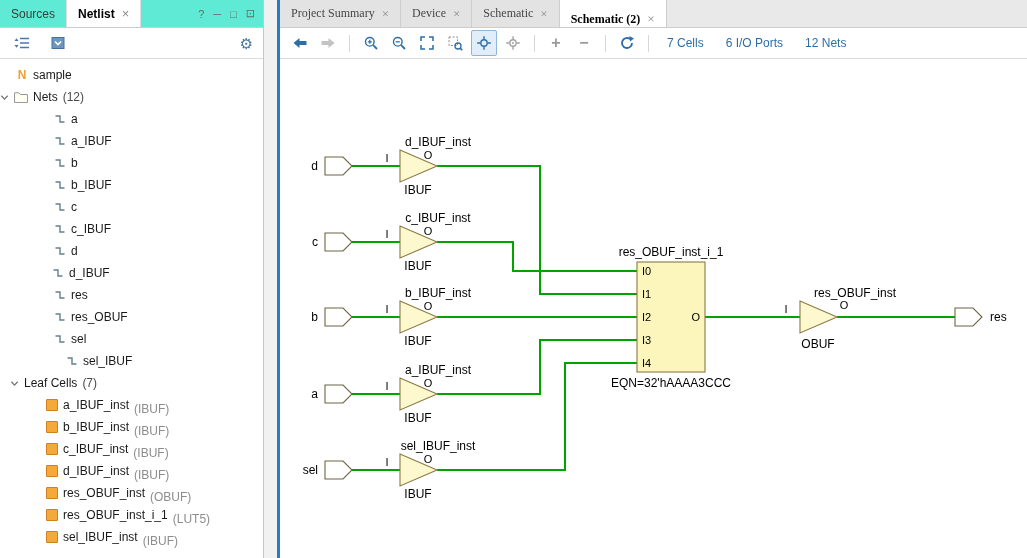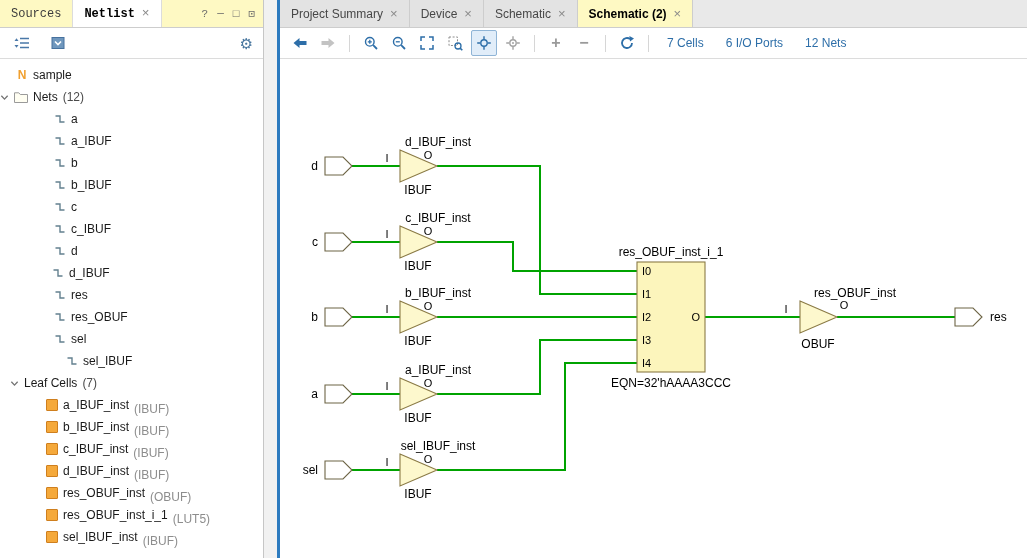--- a/index.html
+++ b/index.html
@@ -4,21 +4,21 @@
 <style>
   html,body{margin:0;padding:0;}
   body{
     width:1027px;height:558px;overflow:hidden;
     font-family:"Liberation Sans",sans-serif;font-size:12px;color:#1a1a1a;background:#fff;
   }
   .app{display:flex;width:1027px;height:558px;}
 
   
   .left-panel{flex:0 0 263px;width:263px;display:flex;flex-direction:column;background:#fff;border-right:1px solid #c6c6c6;}
-  .lp-tabbar{height:27px;flex:0 0 27px;display:flex;align-items:stretch;background:#fef9c3;border-bottom:1px solid #cdcdcd;font-family:Liberation Mono, monospace;}
+  .lp-tabbar{height:27px;flex:0 0 27px;display:flex;align-items:stretch;background:#5eead4;border-bottom:1px solid #cdcdcd;}
   .tab{display:flex;align-items:center;gap:7px;padding:0 11px;color:#3c3c3c;border-right:1px solid #dcdcdc;cursor:default;white-space:nowrap;}
   .tab.active{background:#fff;color:#000;font-weight:bold;}
   .close{color:#8a8a8a;font-size:13px;font-weight:normal;}
   .winicons{margin-left:auto;display:flex;align-items:center;gap:9px;padding:0 8px;color:#6a6a6a;font-size:11px;}
   .winicons span{cursor:default;}
   .lp-toolbar{height:30px;flex:0 0 30px;display:flex;align-items:center;gap:12px;padding:0 10px;border-bottom:1px solid #dcdcdc;}
   .gear{margin-left:auto;color:#49779f;font-size:15px;line-height:1;}
   .tree{flex:1;padding-top:5px;overflow:hidden;}
   .trow{height:22px;display:flex;align-items:center;gap:5px;white-space:nowrap;}
   .cnt{color:#4a4a4a;}
@@ -26,22 +26,22 @@
   .nico{color:#f0a030;font-weight:bold;width:12px;text-align:center;}
   .leaf-ic{width:10px;height:10px;background:#f5a93b;border:1px solid #cf7f1e;border-radius:1px;flex:0 0 10px;}
   svg.chev{flex:0 0 9px;}
   svg.net-ic{flex:0 0 12px;}
   svg.folder-ic{flex:0 0 14px;}
 
   
   .gap{flex:0 0 13px;background:#f1f1f1;}
   .right-panel{flex:1;min-width:0;display:flex;flex-direction:column;border-left:3px solid #2d7bbf;background:#fff;}
   .rp-tabbar{height:27px;flex:0 0 27px;display:flex;align-items:stretch;background:#e9e9e9;border-bottom:1px solid #cdcdcd;}
-  .rp-tabbar .tab{background:#e3e3e3;border-right:1px solid #cdcdcd;color:#474747;}
-  .rp-tabbar .tab.active{background:#fef9c3;color:#000;font-weight:bold;}
+  .rp-tabbar .tab{background:#e3e3e3;border-right:1px solid #cdcdcd;color:#474747;font-family:Liberation Serif, serif;}
+  .rp-tabbar .tab.active{background:#ffffff;color:#000;font-weight:bold;align-items:flex-end;}
   .rp-toolbar{height:30px;flex:0 0 30px;display:flex;align-items:center;gap:4px;padding:0 8px;border-bottom:1px solid #dcdcdc;}
   .tbtn{width:24px;height:24px;display:flex;align-items:center;justify-content:center;border-radius:2px;}
   .tbtn.selected{border:1px solid #8fb4d6;background:#e1edf9;}
   .txtbtn{font-size:16px;color:#9a9a9a;font-weight:bold;}
   .vsep{width:1px;height:17px;background:#d6d6d6;margin:0 5px;flex:0 0 1px;}
   .stat{color:#2d6ea8;margin:16px 9px;white-space:nowrap;}
   .canvas{flex:1;background:#fff;overflow:hidden;}
   .canvas svg{display:block;}
 
   

